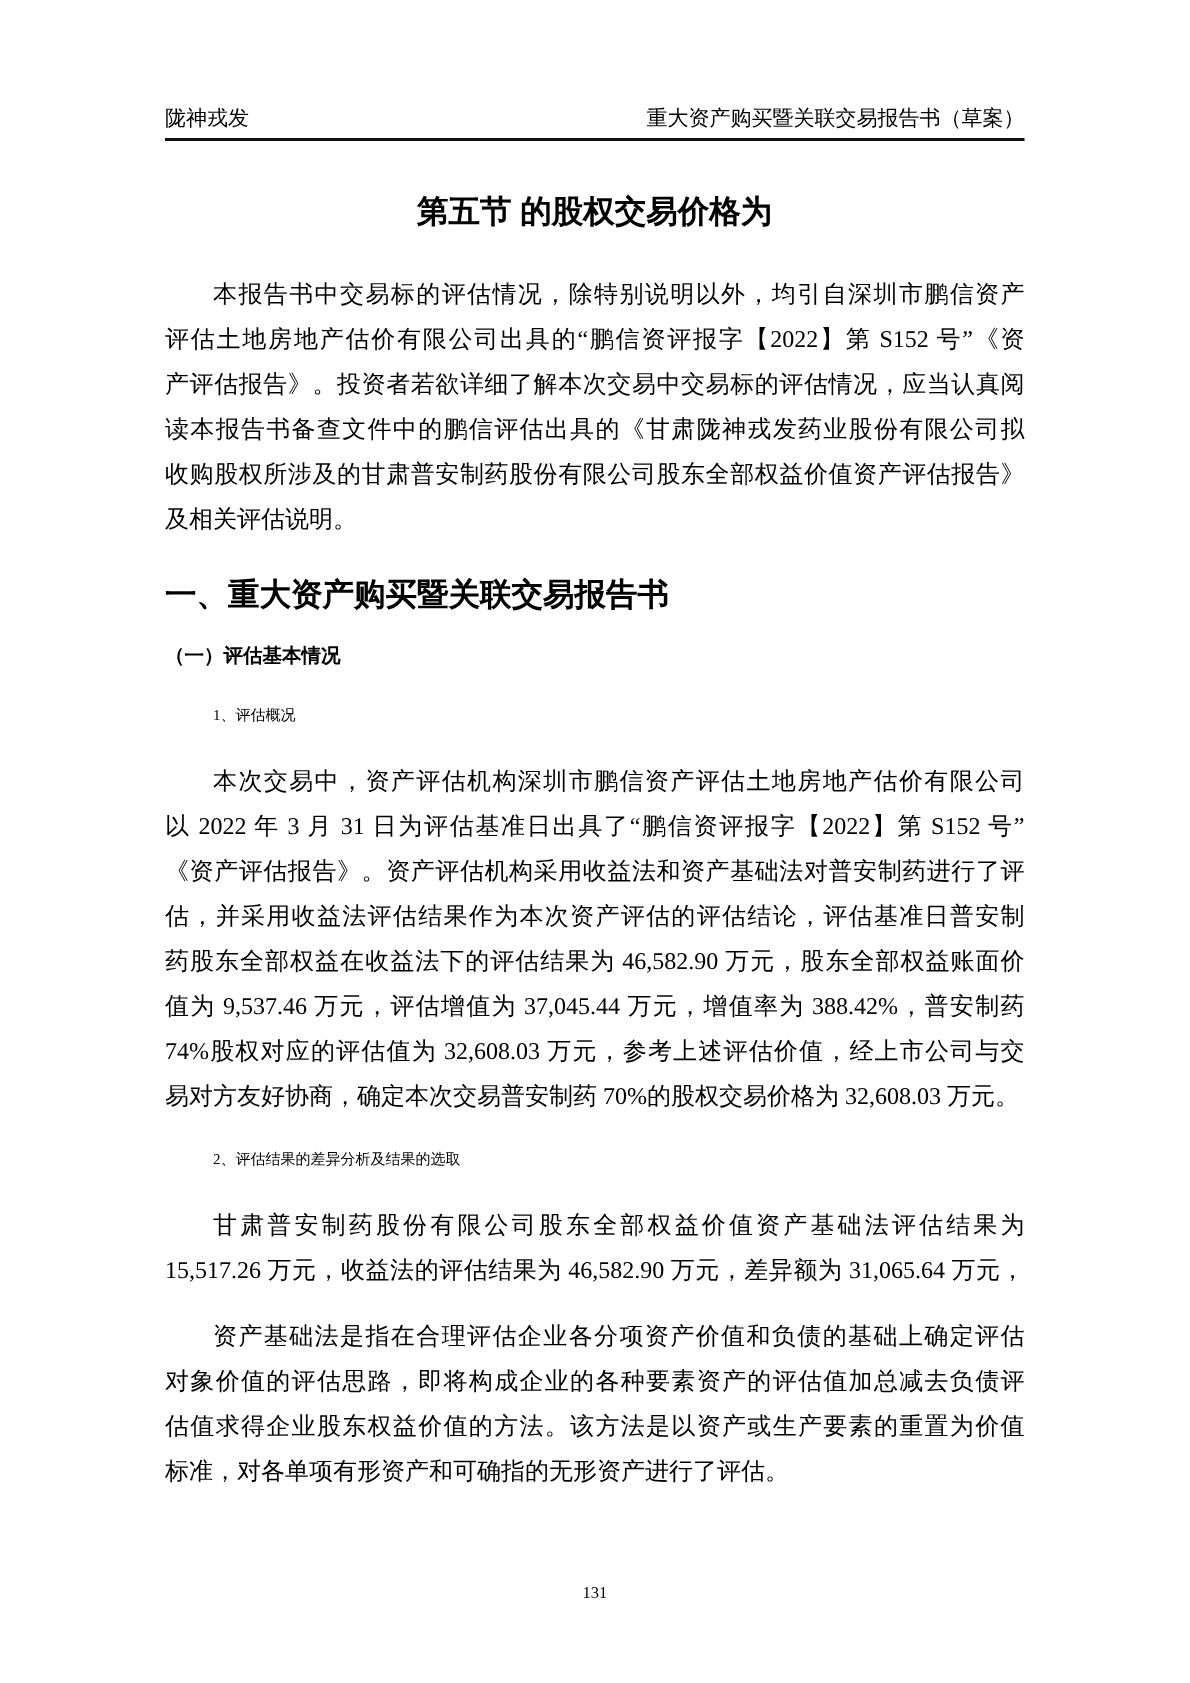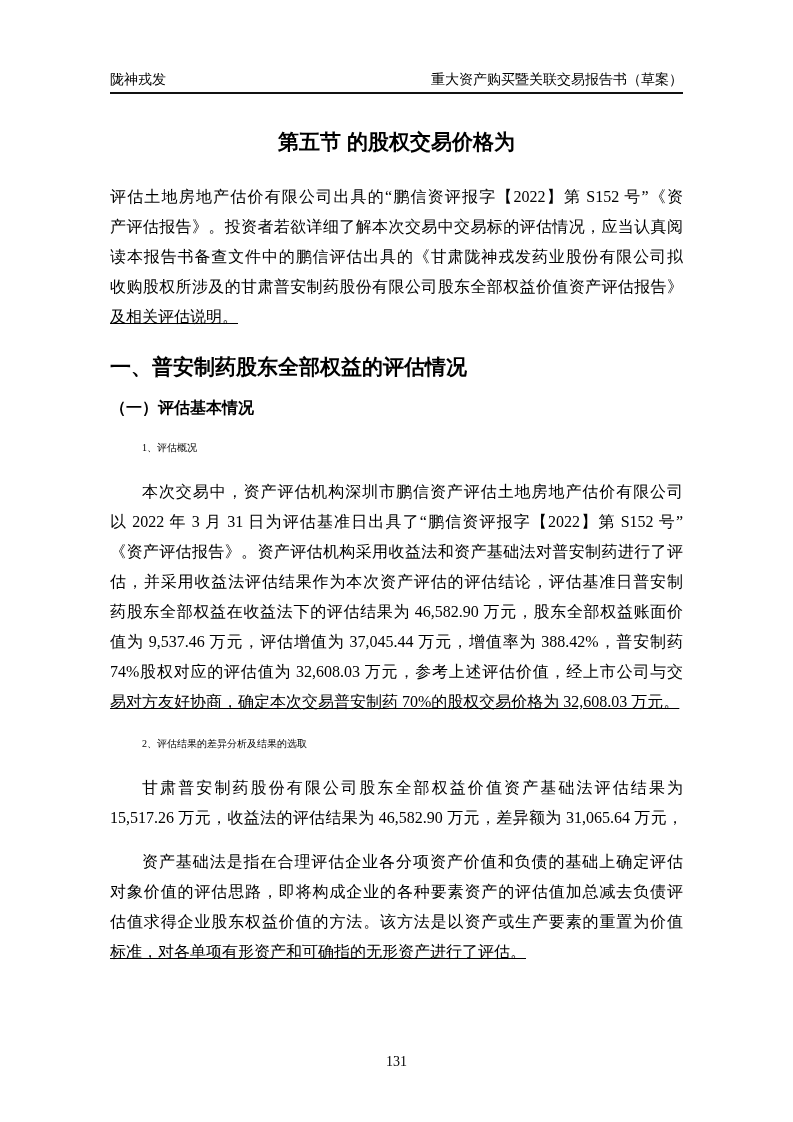--- a/index.html
+++ b/index.html
@@ -39,71 +39,72 @@
   .doc-body { margin: 0; }
   .paragraph { margin: 26px 0 0 0; }
   .paragraph .line {
     font-size: 16px;
     line-height: 30px;
     text-align: justify;
     text-align-last: justify;
     white-space: normal;
   }
   .paragraph .line.first { text-indent: 32px; }
-  .paragraph .line.last { text-align-last: left; text-decoration: underline; }
+  .paragraph .line.last { text-align-last: left; }
   .paragraph + .paragraph { margin-top: 14px; }
   .heading1 {
     margin: 21px 0 0 0;
     font-family: "Liberation Sans", "DejaVu Sans", sans-serif;
     font-weight: bold;
     font-size: 21px;
     line-height: 28px;
   }
   .heading2 {
     margin: 26px 0 0 0;
-    font-family: Liberation Serif, serif;
+    font-family: Liberation Mono, monospace;
     font-weight: bold;
-    font-size: 16px;
+    font-size: 13px;
     line-height: 26px;
   }
   .subheading {
     margin: 12px 0 0 0;
     font-size: 10px;
     line-height: 30px;
     text-indent: 32px;
   }
   .subheading + .paragraph, .heading1 + .heading2, .subheading ~ .paragraph { margin-top: 14px; }
   .page-footer {
     position: absolute;
     left: 0;
     right: 0;
     top: 1038px;
     text-align: center;
-    font-size: 14px;
+    font-size: 11px;
     line-height: 16px;
   }
 </style>
 </head>
 <body>
 
 <div class="page">
   <div class="page-header">
     <span>陇神戎发</span>
     <span>重大资产购买暨关联交易报告书（草案）</span>
   </div>
   <h1 class="doc-title">第五节 的股权交易价格为</h1>
   <div class="doc-body">
       <div class="paragraph">
+        <div class="line first">本报告书中交易标的评估情况，除特别说明以外，均引自深圳市鹏信资产</div>
         <div class="line">评估土地房地产估价有限公司出具的“鹏信资评报字【2022】第 S152 号”《资</div>
         <div class="line">产评估报告》。投资者若欲详细了解本次交易中交易标的评估情况，应当认真阅</div>
         <div class="line">读本报告书备查文件中的鹏信评估出具的《甘肃陇神戎发药业股份有限公司拟</div>
         <div class="line">收购股权所涉及的甘肃普安制药股份有限公司股东全部权益价值资产评估报告》</div>
         <div class="line last">及相关评估说明。</div>
       </div>
-      <div class="heading1">一、普安制药股东全部权益的评估情况</div>
+      <div class="heading1">一、重大资产购买暨关联交易报告书</div>
       <div class="heading2">（一）评估基本情况</div>
       <div class="subheading">1、评估概况</div>
       <div class="paragraph">
         <div class="line first">本次交易中，资产评估机构深圳市鹏信资产评估土地房地产估价有限公司</div>
         <div class="line">以 2022 年 3 月 31 日为评估基准日出具了“鹏信资评报字【2022】第 S152 号”</div>
         <div class="line">《资产评估报告》。资产评估机构采用收益法和资产基础法对普安制药进行了评</div>
         <div class="line">估，并采用收益法评估结果作为本次资产评估的评估结论，评估基准日普安制</div>
         <div class="line">药股东全部权益在收益法下的评估结果为 46,582.90 万元，股东全部权益账面价</div>
         <div class="line">值为 9,537.46 万元，评估增值为 37,045.44 万元，增值率为 388.42%，普安制药</div>
         <div class="line">74%股权对应的评估值为 32,608.03 万元，参考上述评估价值，经上市公司与交</div>

